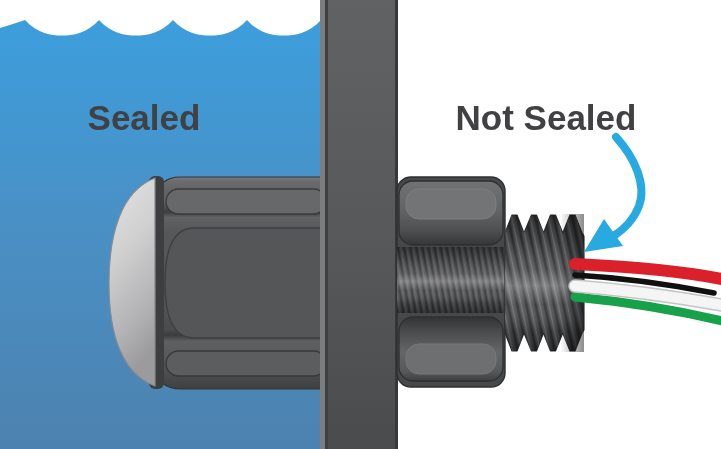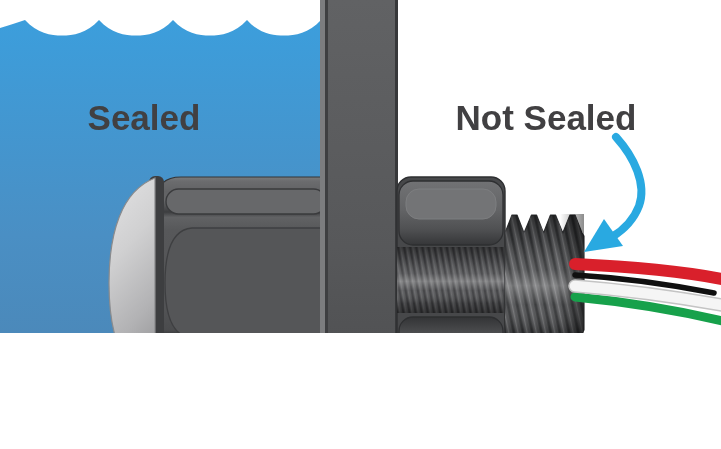--- a/index.html
+++ b/index.html
@@ -1,19 +1,19 @@
 <!DOCTYPE html>
 <html><head>
 <meta charset="utf-8">
 <style>
   html, body { margin: 0; padding: 0; background: #ffffff; }
   .stage {
     position: relative;
     width: 721px;
-    height: 333px;
+    height: 449px;
     overflow: hidden;
     background: #ffffff;
     font-family: "Liberation Sans", sans-serif;
   }
   .stage svg { display: block; }
   .diagram-label {
     font-family: "Liberation Sans", sans-serif;
     font-weight: bold;
     font-size: 35px;
   }

